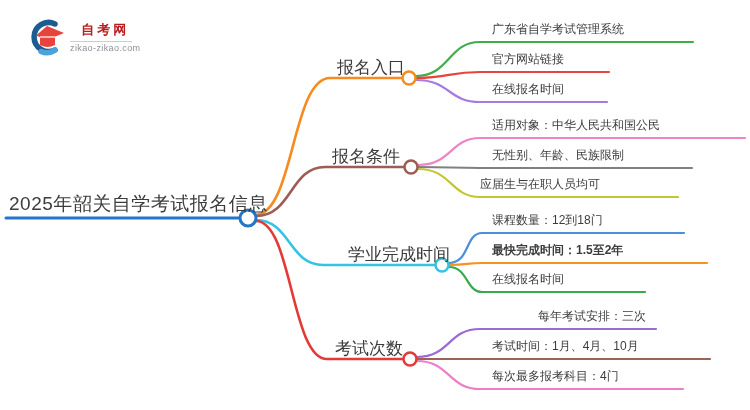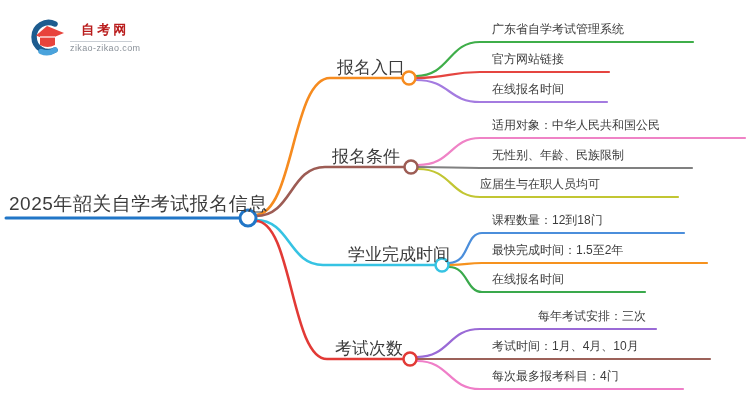--- a/index.html
+++ b/index.html
@@ -87,20 +87,20 @@
 
   <div class="label leaf-label" style="left:492px;top:21px;">广东省自学考试管理系统</div>
   <div class="label leaf-label" style="left:492px;top:51px;">官方网站链接</div>
   <div class="label leaf-label" style="left:492px;top:81px;">在线报名时间</div>
 
   <div class="label leaf-label" style="left:492px;top:117px;">适用对象：中华人民共和国公民</div>
   <div class="label leaf-label" style="left:492px;top:147px;">无性别、年龄、民族限制</div>
   <div class="label leaf-label" style="left:480px;top:176px;">应届生与在职人员均可</div>
 
   <div class="label leaf-label" style="left:492px;top:212px;">课程数量：12到18门</div>
-  <div class="label leaf-label" style="left:492px;top:242px;">最快完成时间：1.5至2年</div>
+  <div class="label leaf-label" style="left:492px;top:242px;font-weight:bold;">最快完成时间：1.5至2年</div>
   <div class="label leaf-label" style="left:492px;top:271px;">在线报名时间</div>
 
   <div class="label leaf-label" style="left:492px;top:308px;margin-left:46px;">每年考试安排：三次</div>
   <div class="label leaf-label" style="left:492px;top:338px;">考试时间：1月、4月、10月</div>
   <div class="label leaf-label" style="left:492px;top:368px;">每次最多报考科目：4门</div>
 
 </div>
 
 </body></html>

